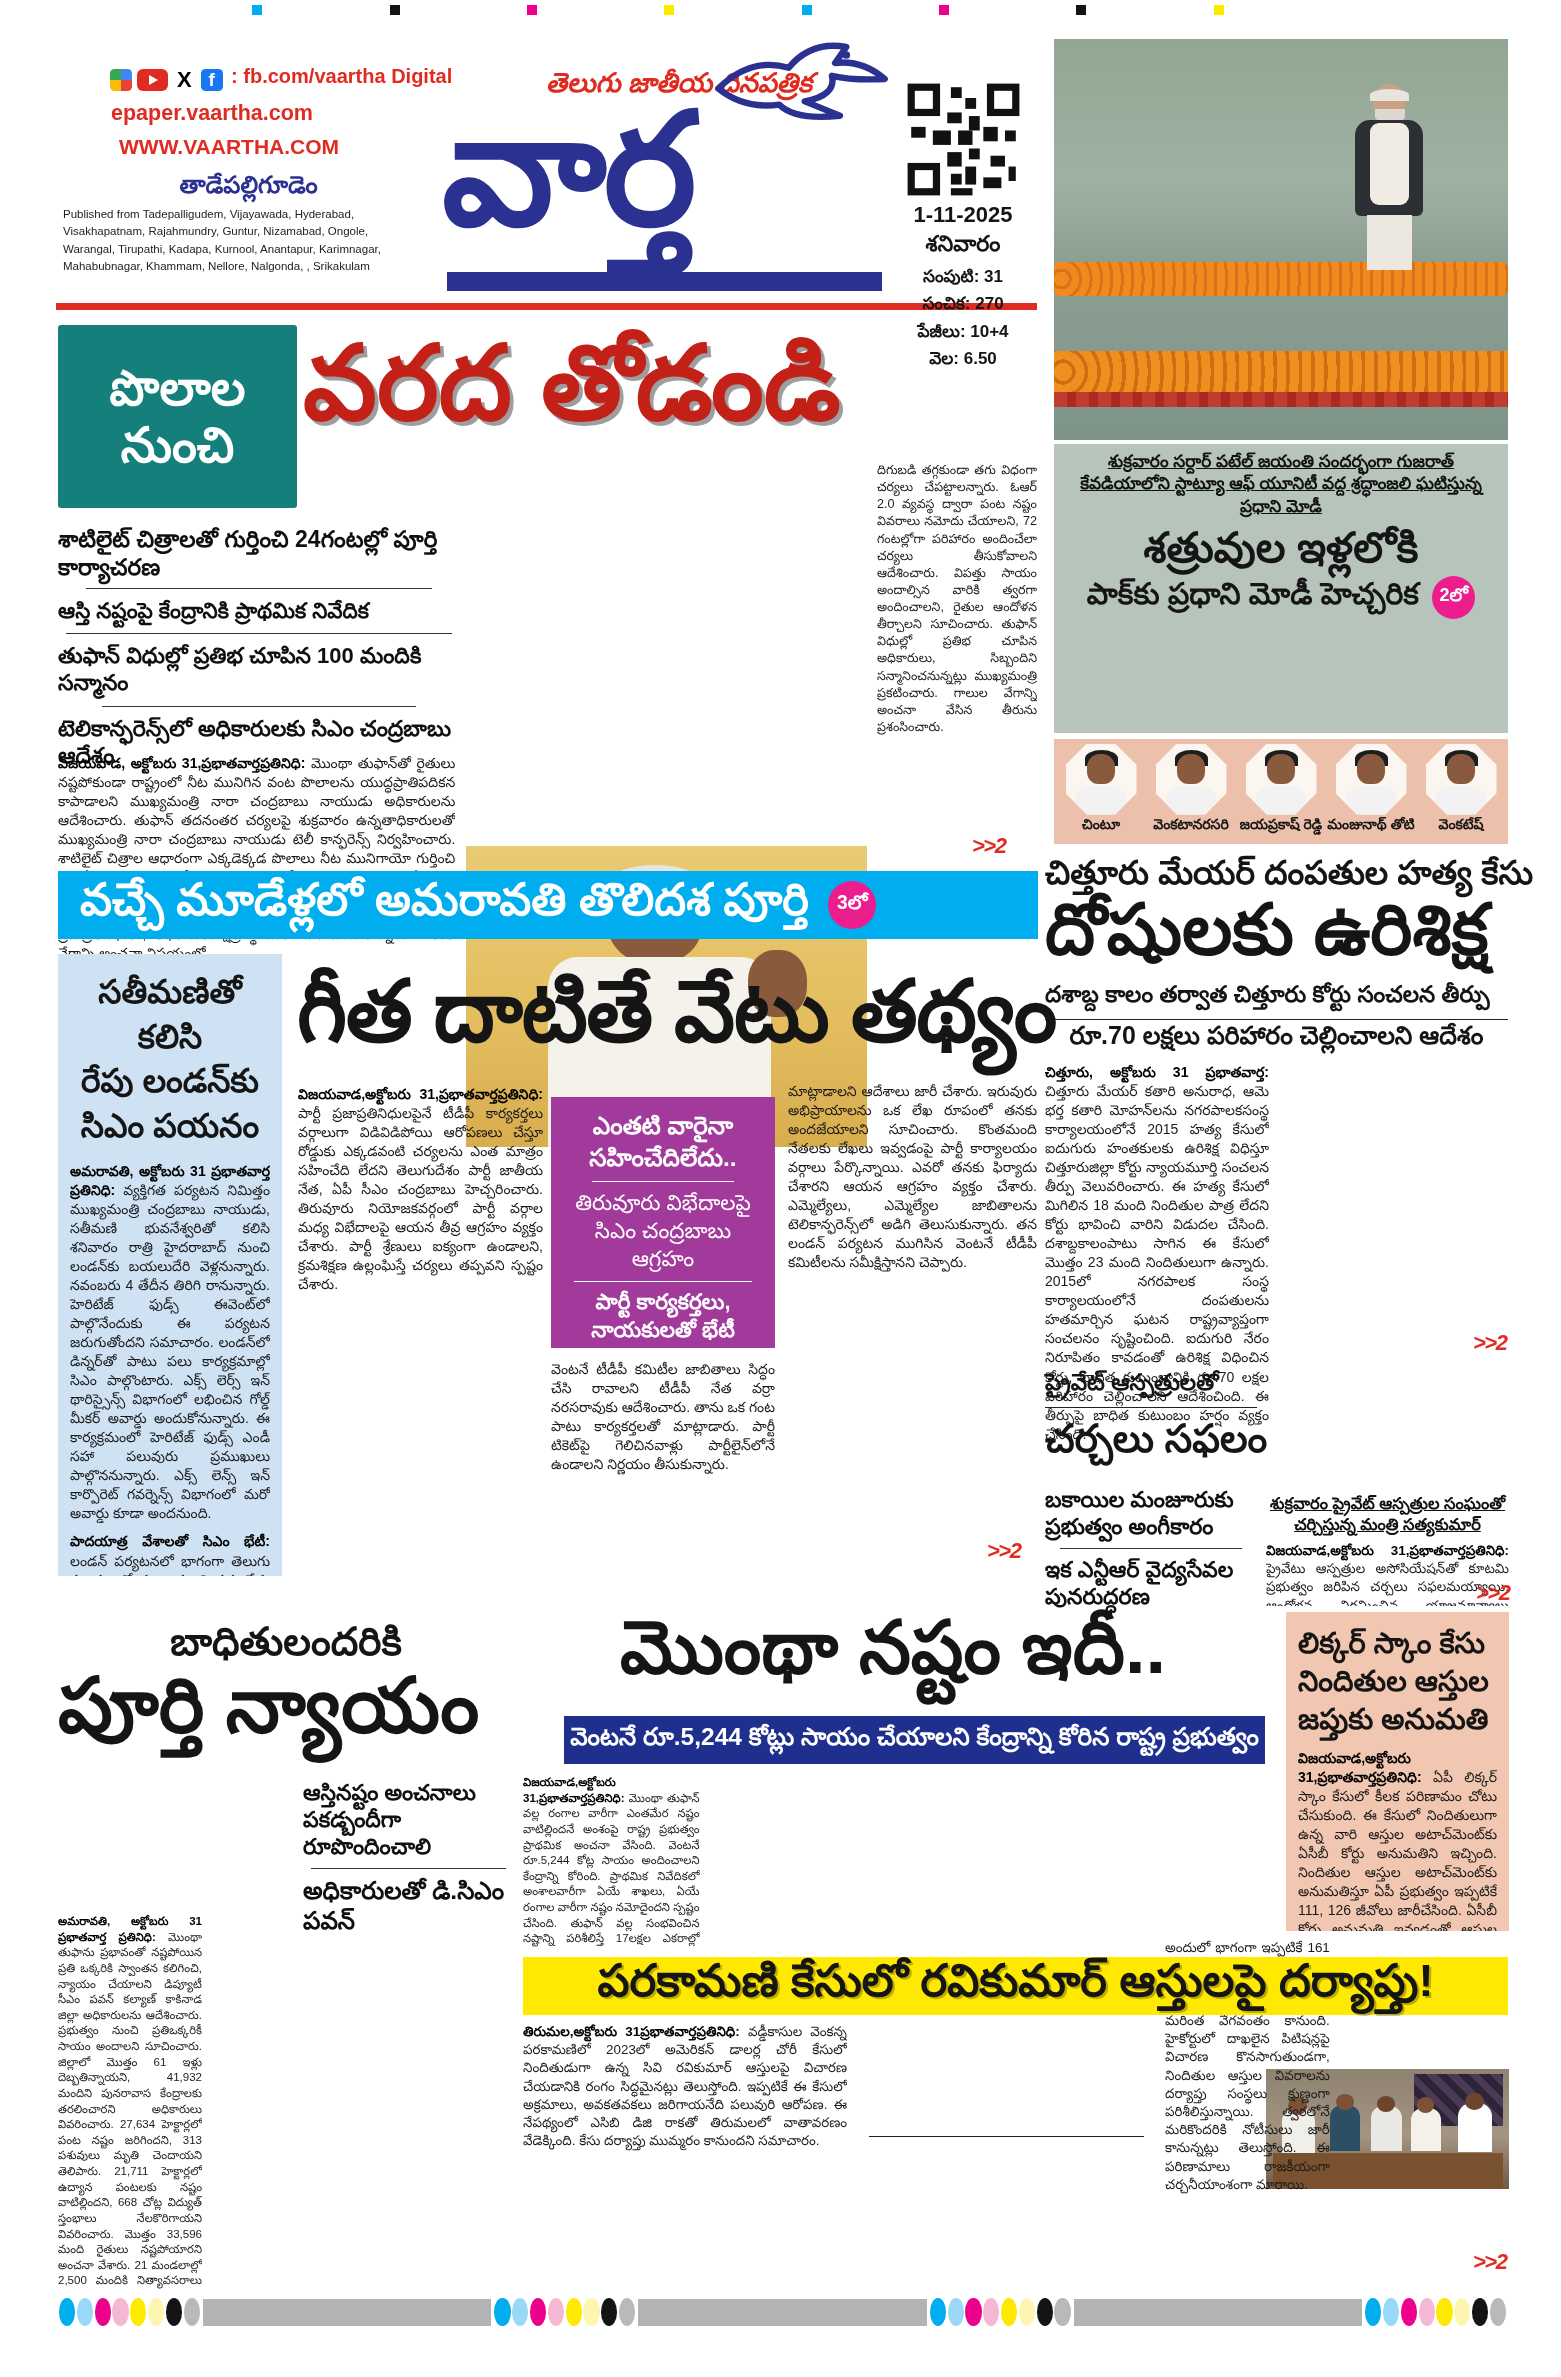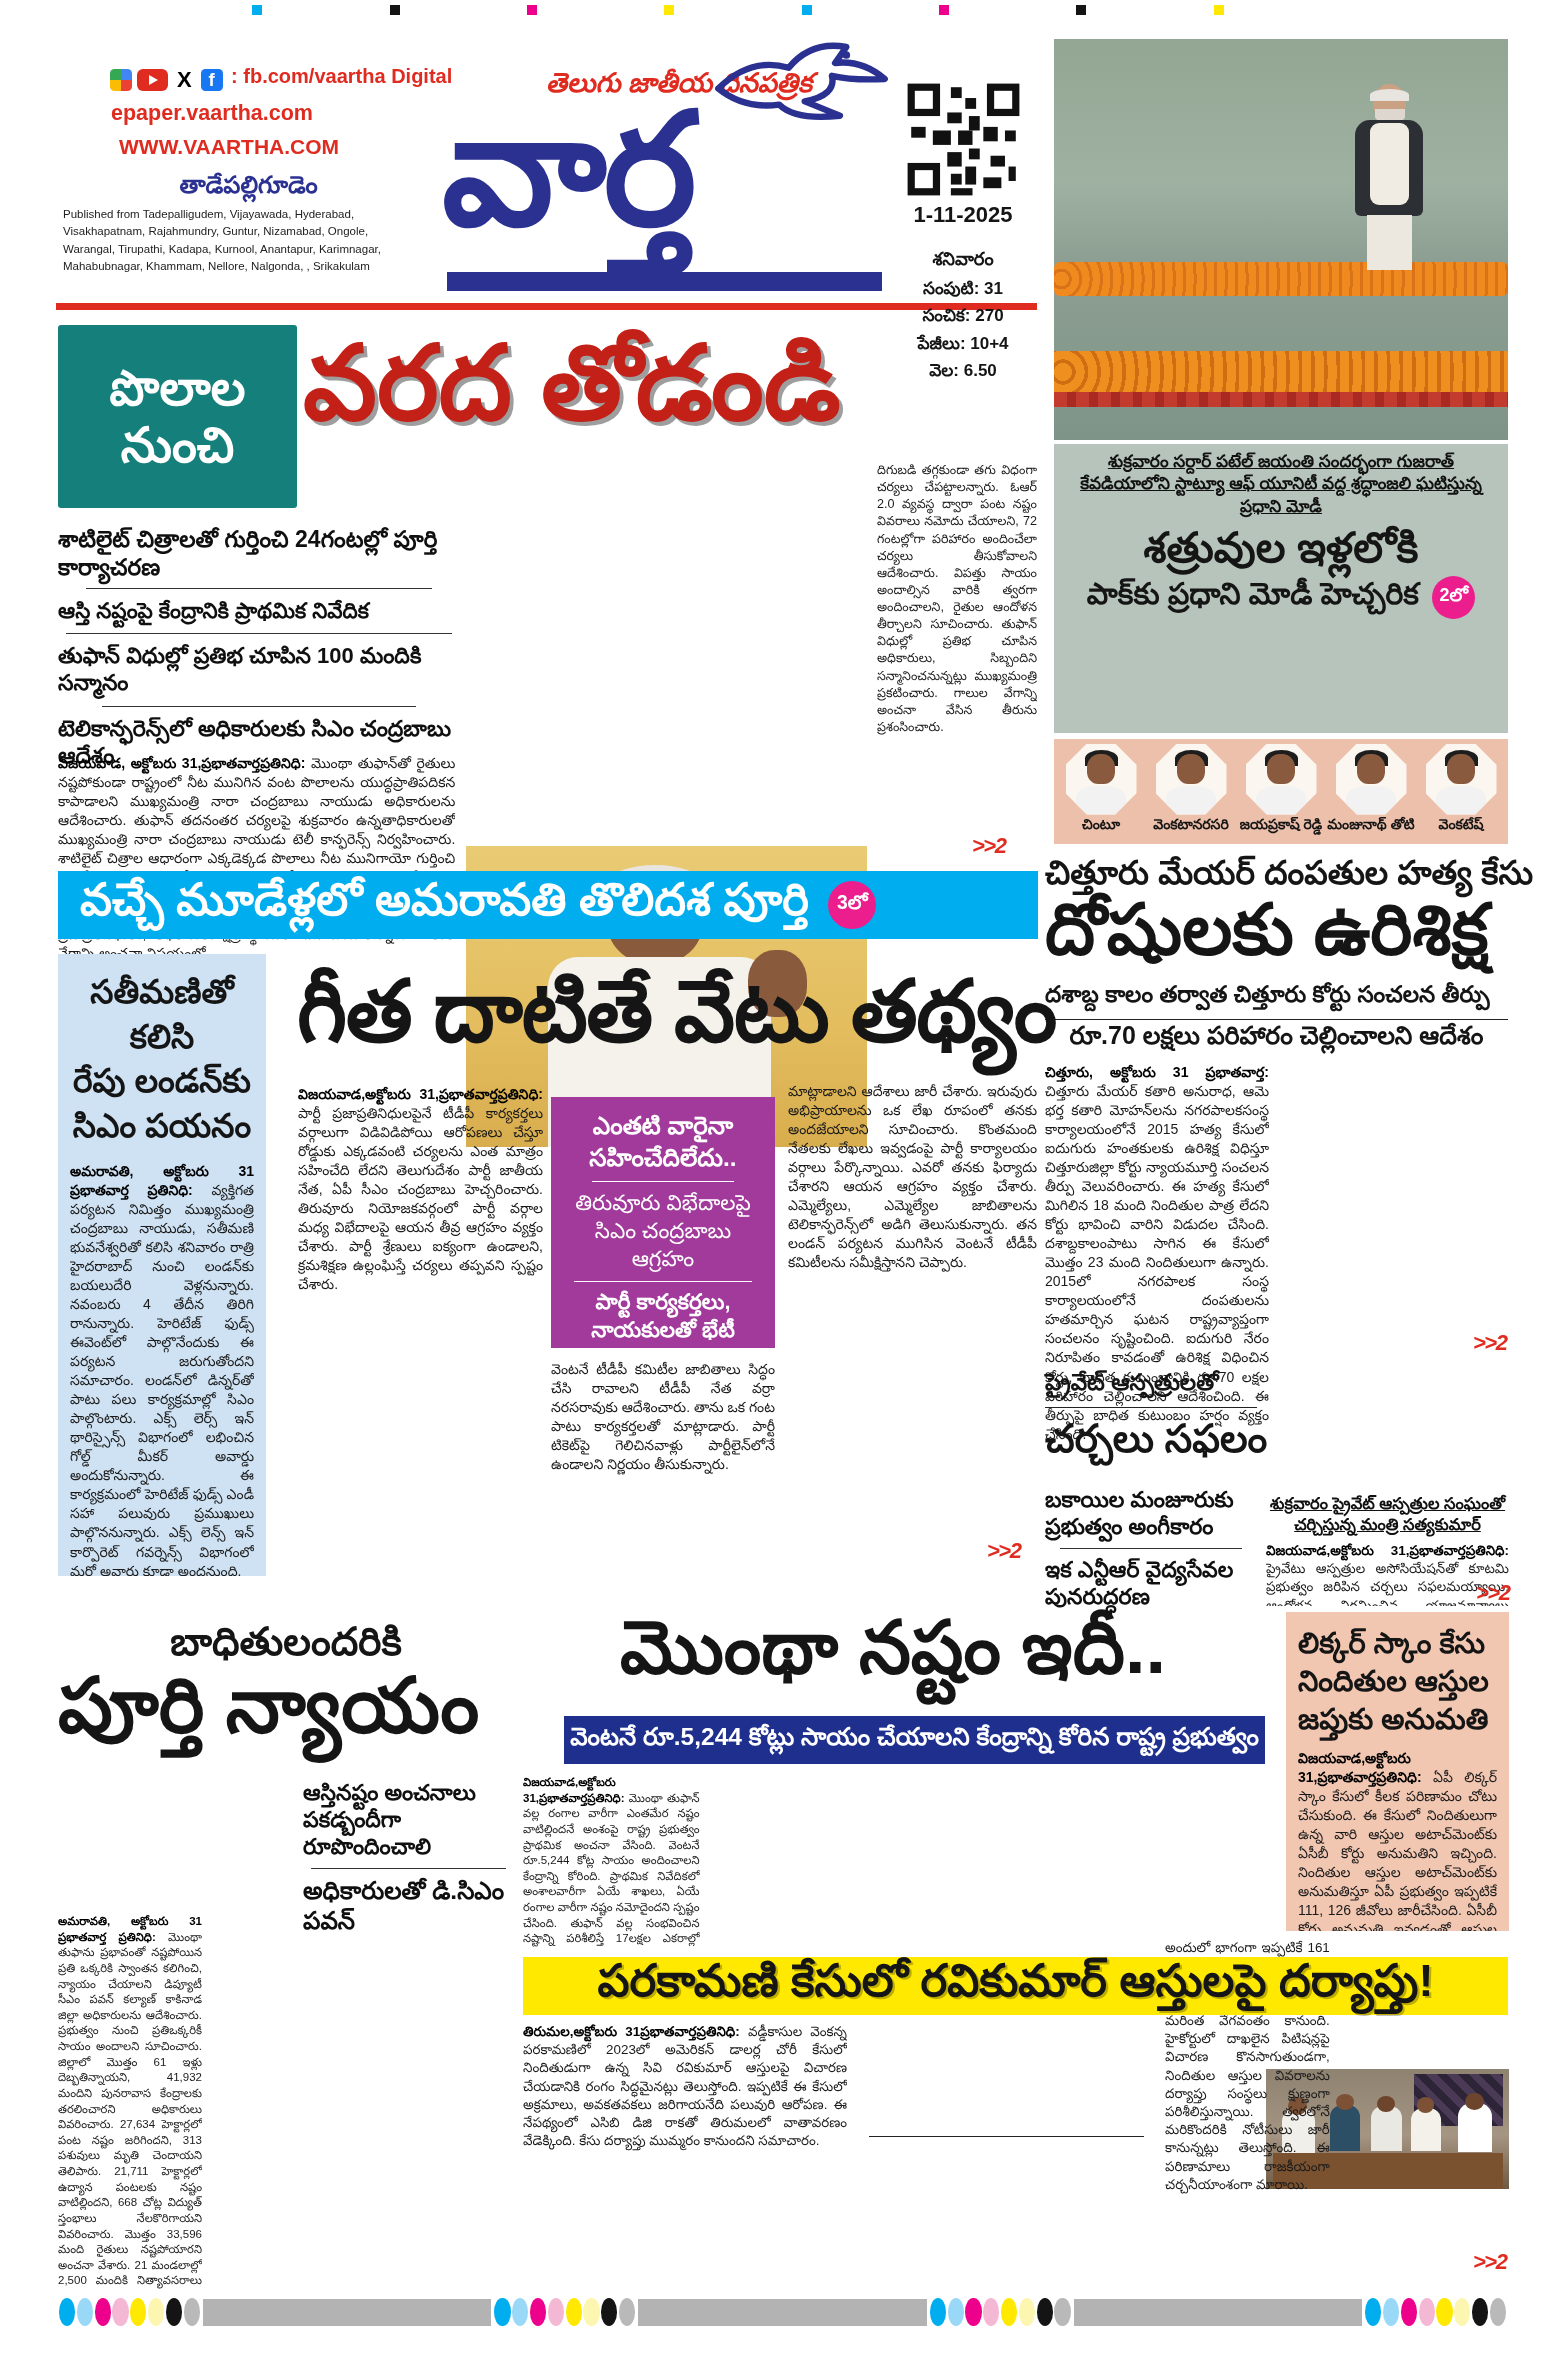--- a/index.html
+++ b/index.html
@@ -111,21 +111,21 @@
           <rect x="29" y="24" width="2" height="4"></rect>
         <rect x="13" y="26" width="3" height="3"></rect>
           <rect x="17" y="24" width="3" height="5"></rect>
           <rect x="22" y="27" width="5" height="3"></rect>
           <rect x="13" y="30" width="6" height="2"></rect>
       </g>
     </svg>
   </div>
   <div class="abs ctr" style="left:889px;top:202px;width:148px">
     <div class="bold" style="font-size:22px">1-11-2025</div>
-    <div class="bold" style="font-size:18px;margin-top:21px">శనివారం</div>
+    <div class="bold" style="font-size:22px;margin-top:3px">శనివారం</div>
     <div class="bold" style="font-size:17px;margin-top:4.5px">సంపుటి: 31</div>
     <div class="bold" style="font-size:17px;margin-top:4.5px">సంచిక: 270</div>
     <div class="bold" style="font-size:17px;margin-top:4.5px">పేజీలు: 10+4</div>
     <div class="bold" style="font-size:17px;margin-top:4.5px">వెల: 6.50</div>
   </div>
 
   <div class="abs ph" style="left:1054px;top:39px;width:454px;height:401px;background:linear-gradient(180deg,#93a693 0%,#9fb2a2 35%,#8d9f92 55%,#7f9488 100%)">
     <div class="abs" style="left:0;top:223px;width:454px;height:34px;background:repeating-radial-gradient(circle at 7.4px 17px,#f08a1e 0 7.4px,#d8731a 7.4px 10.4px);border-radius:6px"></div>
     <div class="abs" style="left:0;top:312px;width:454px;height:42px;background:repeating-radial-gradient(circle at 9px 21px,#ef8f1f 0 9px,#cf6d12 9px 12.6px)"></div>
     <div class="abs" style="left:0;top:353px;width:454px;height:15px;background:repeating-linear-gradient(90deg,#c23b2e 0 13.4px,#a82a22 13.4px 22px)"></div>
@@ -265,21 +265,21 @@
 
   <div class="abs" style="left:1286px;top:1612px;width:223px;height:319px;background:var(--salmon2);padding:13.4px 12px;overflow:hidden">
     <div class="bold" style="font-size:29px;line-height:1.3">లిక్కర్ స్కాం కేసు నిందితుల ఆస్తుల జప్తుకు అనుమతి</div>
     <p class="body-txt" style="font-size:14px;margin-top:10.4px"><b class="dl">విజయవాడ,అక్టోబరు 31,ప్రభాతవార్తప్రతినిధి:</b> <span>ఏపీ లిక్కర్ స్కాం కేసులో కీలక పరిణామం చోటు చేసుకుంది. ఈ కేసులో నిందితులుగా ఉన్న వారి ఆస్తుల అటాచ్‌మెంట్‌కు ఏసీబీ కోర్టు అనుమతిని ఇచ్చింది. నిందితుల ఆస్తుల అటాచ్‌మెంట్‌కు అనుమతిస్తూ ఏపీ ప్రభుత్వం ఇప్పటికే 111, 126 జీవోలు జారీచేసింది. ఏసీబీ కోర్టు అనుమతి ఇవ్వడంతో ఆస్తుల అటాచ్‌మెంట్ కోసం 11 మంది నిందితులకు వారెంట్లు జారీ చేయనున్నట్టు సమాచారం.</span></p>
   </div>
   <div class="abs" style="left:1165px;top:1939px;width:343px;height:319px;column-count:2;column-gap:13.4px;overflow:hidden">
     <p class="body-txt" style="font-size:13.4px">అందులో భాగంగా ఇప్పటికే 161 ఆస్తుల జాబితాను అధికారులు సిద్ధం చేశారు. 2023 ఏప్రిల్‌లో నమోదైన ఈ కేసులో దర్యాప్తు మరింత వేగవంతం కానుంది. హైకోర్టులో దాఖలైన పిటిషన్లపై విచారణ కొనసాగుతుండగా, నిందితుల ఆస్తుల వివరాలను దర్యాప్తు సంస్థలు క్షుణ్ణంగా పరిశీలిస్తున్నాయి. త్వరలోనే మరికొందరికి నోటీసులు జారీ కానున్నట్లు తెలుస్తోంది. ఈ పరిణామాలు రాజకీయంగా చర్చనీయాంశంగా మారాయి.</p>
   </div>
   <div class="abs jump" style="left:1473px;top:2249px">&gt;&gt;2</div>
 
-  <div class="abs" style="left:58px;top:954px;width:208px;height:622px;background:var(--lightblue);padding:16.3px 12px;overflow:hidden">
+  <div class="abs" style="left:58px;top:954px;width:224px;height:622px;background:var(--lightblue);padding:16.3px 12px;overflow:hidden">
     <div class="ctr" style="font-weight:900;font-size:33px;line-height:1.35">
       <div>సతీమణితో కలిసి</div>
       <div>రేపు లండన్‌కు</div>
       <div>సిఎం పయనం</div>
     </div>
     <p class="body-txt" style="font-size:14px;margin-top:13.4px"><b class="dl">అమరావతి, అక్టోబరు 31 ప్రభాతవార్త ప్రతినిధి:</b> <span>వ్యక్తిగత పర్యటన నిమిత్తం ముఖ్యమంత్రి చంద్రబాబు నాయుడు, సతీమణి భువనేశ్వరితో కలిసి శనివారం రాత్రి హైదరాబాద్ నుంచి లండన్‌కు బయలుదేరి వెళ్లనున్నారు. నవంబరు 4 తేదీన తిరిగి రానున్నారు. హెరిటేజ్ ఫుడ్స్ ఈవెంట్‌లో పాల్గొనేందుకు ఈ పర్యటన జరుగుతోందని సమాచారం. లండన్‌లో డిన్నర్‌తో పాటు పలు కార్యక్రమాల్లో సిఎం పాల్గొంటారు. ఎక్స్ లెర్స్ ఇన్ థారిస్సైన్స్ విభాగంలో లభించిన గోల్డ్ మీకర్ అవార్డు అందుకోనున్నారు. ఈ కార్యక్రమంలో హెరిటేజ్ ఫుడ్స్ ఎండీ సహా పలువురు ప్రముఖులు పాల్గొననున్నారు. ఎక్స్ లెన్స్ ఇన్ కార్పొరెట్ గవర్నెన్స్ విభాగంలో మరో అవార్డు కూడా అందనుంది.</span></p>
     <p class="body-txt" style="font-size:14px;margin-top:9px"><b class="dl">పాదయాత్ర వేశాలతో సిఎం భేటీ:</b> <span>లండన్ పర్యటనలో భాగంగా తెలుగు ప్రవాసులతో ముఖ్యమంత్రి సమావేశం కానున్నారు.</span> </p>
   </div>
 
   <div class="abs ctr" style="left:297px;top:962px;width:742px;font-size:86px;font-weight:900;white-space:nowrap;letter-spacing:-1.5px">గీత దాటితే వేటు తథ్యం</div>

